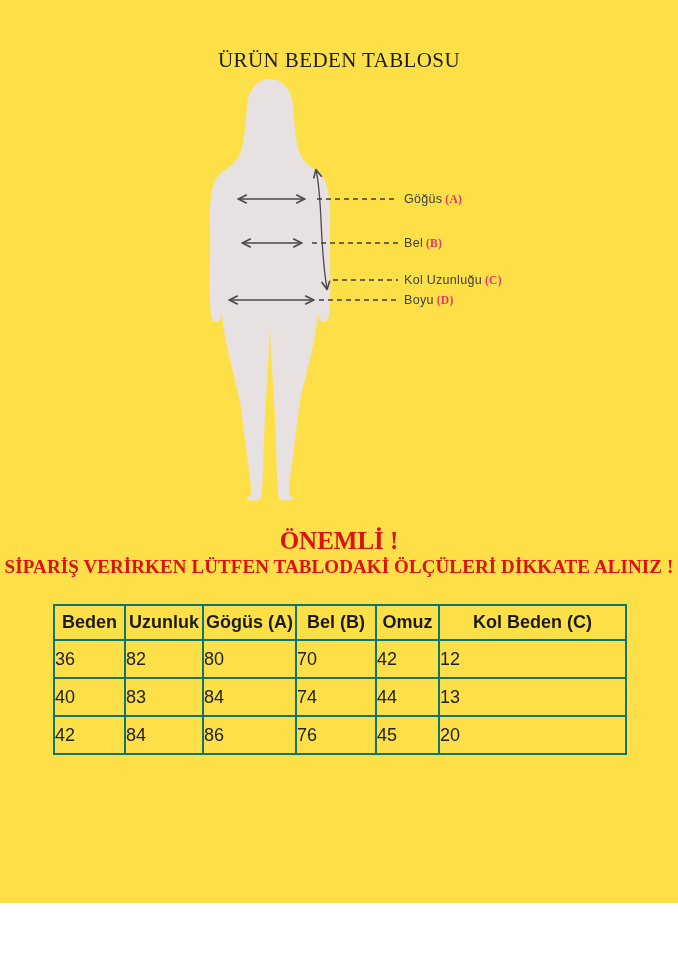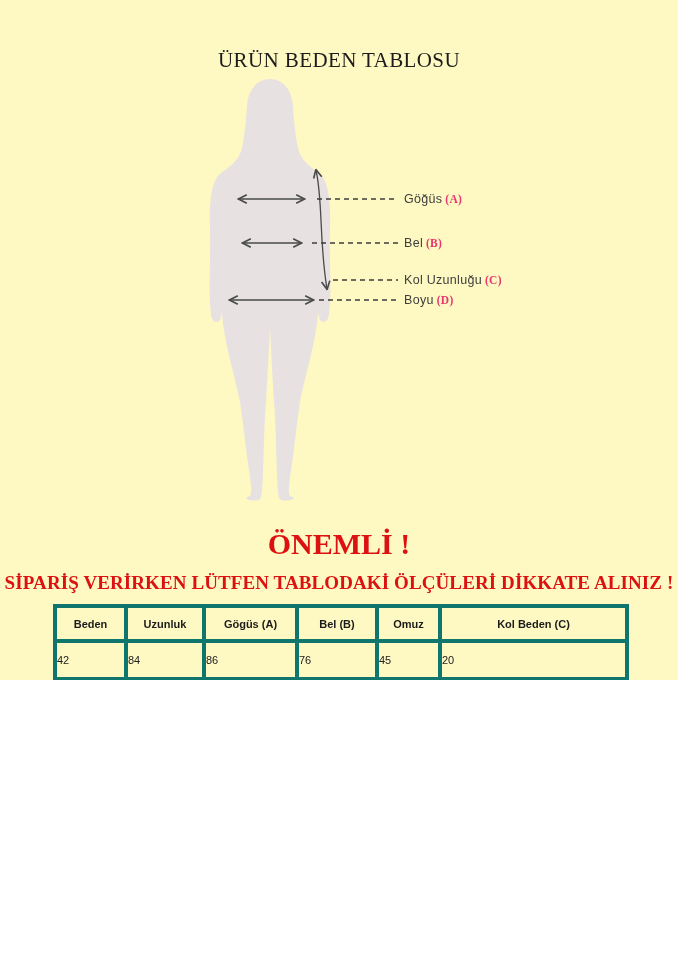--- a/index.html
+++ b/index.html
@@ -1,21 +1,21 @@
 <!DOCTYPE html>
 <html><head>
 <meta charset="utf-8">
 <style>
   * { margin: 0; padding: 0; box-sizing: border-box; }
   html, body { background: #ffffff; }
   .page {
     position: relative;
     width: 678px;
-    height: 680px;
-    background: #fef9c3;
+    height: 903px;
+    background: #fde047;
     font-family: "Liberation Sans", sans-serif;
     overflow: hidden;
   }
   .page-title {
     position: absolute;
     top: 48px;
     left: 0;
     width: 100%;
     text-align: center;
     font-family: "Liberation Serif", serif;
@@ -49,48 +49,48 @@
     margin-left: 3px;
   }
   .warning-heading {
     position: absolute;
     top: 527px;
     left: 0;
     width: 100%;
     text-align: center;
     font-family: "Liberation Serif", serif;
     font-weight: 700;
-    font-size: 30px;
+    font-size: 25px;
     color: #dc1212;
   }
   .warning-subheading {
     position: absolute;
-    top: 572px;
+    top: 556px;
     left: 0;
     width: 100%;
     text-align: center;
     font-family: "Liberation Serif", serif;
     font-weight: 700;
     font-size: 19px;
     letter-spacing: 0.1px;
     color: #dc1212;
   }
   table.size-table {
     position: absolute;
     left: 53px;
     top: 604px;
     border-collapse: collapse;
     table-layout: fixed;
     width: 572px;
   }
   table.size-table th, table.size-table td {
-    border: 4px solid #0f766e;
+    border: 2px solid #0f766e;
     vertical-align: middle;
     color: #1b1b1b;
-    font-size: 11px;
+    font-size: 18px;
   }
   table.size-table th { height: 35px; font-weight: 700; }
   table.size-table td { height: 38px; font-weight: 400; color: #222222; }
 </style>
 </head>
 <body>
 
 <div class="page">
 
   <div class="page-title">ÜRÜN BEDEN TABLOSU</div>
@@ -183,20 +183,36 @@
         <th>Beden</th>
         <th>Uzunluk</th>
         <th>Gögüs (A)</th>
         <th>Bel (B)</th>
         <th>Omuz</th>
         <th>Kol Beden (C)</th>
       </tr>
     </thead>
     <tbody>
       <tr>
+        <td>36</td>
+        <td>82</td>
+        <td>80</td>
+        <td>70</td>
+        <td>42</td>
+        <td>12</td>
+      </tr>
+      <tr>
+        <td>40</td>
+        <td>83</td>
+        <td>84</td>
+        <td>74</td>
+        <td>44</td>
+        <td>13</td>
+      </tr>
+      <tr>
         <td>42</td>
         <td>84</td>
         <td>86</td>
         <td>76</td>
         <td>45</td>
         <td>20</td>
       </tr>
     </tbody>
   </table>
 

